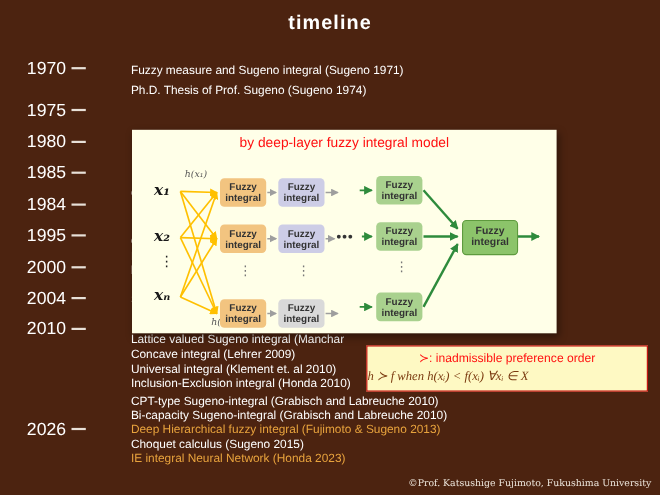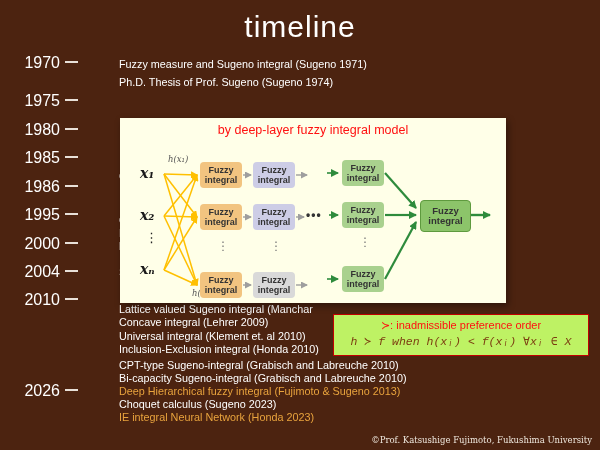--- a/index.html
+++ b/index.html
@@ -3,21 +3,21 @@
 <meta charset="utf-8">
 <style>
   html,body { margin:0; padding:0; background:#222; }
   .stage {
     position:relative; width:600px; height:450px; overflow:hidden;
     background:#4C2310;
     font-family:"Liberation Sans", sans-serif;
   }
   .title {
     position:absolute; top:10px; left:0; width:100%;
-    text-align:center; color:#ffffff; font-size:30px; font-weight:400;
+    text-align:center; color:#ffffff; font-size:18px; font-weight:700;
     letter-spacing:1px;
   }
   .year {
     position:absolute; left:0; width:60px; text-align:right;
     color:#ffffff; font-size:16px;
   }
   .tick {
     position:absolute; left:65px; width:13px; height:2px; background:#E8E0D8;
   }
   .entry {
@@ -53,44 +53,44 @@
   .hlab {
     position:absolute; font-family:"DejaVu Serif", serif; font-style:italic;
     font-size:8.5px; color:#555; white-space:nowrap;
   }
   .vdots { position:absolute; font-size:12px; color:#777; line-height:12px; }
   .vdots.dark { color:#222; font-size:13px; }
   .hdots { position:absolute; font-size:12px; font-weight:bold; color:#333; letter-spacing:1px; }
 
   .note {
     position:absolute; left:333px; top:314px; width:256px; height:42px;
-    background:#bef264; border:1.5px solid #C00000; box-sizing:border-box;
+    background:#fef9c3; border:1.5px solid #C00000; box-sizing:border-box;
   }
   .note-l1 { margin-top:4px; text-align:center; color:#FF1010; font-size:11px; }
   .note-l2 {
-    margin-top:2px; text-align:center; color:#7B3B10; font-size:11.5px;
-    font-family:Liberation Mono, monospace; font-style:italic;
+    margin-top:2px; text-align:left; color:#7B3B10; font-size:11.5px;
+    font-family:Liberation Serif, serif; font-style:italic;
   }
   .copyright {
     position:absolute; right:8px; bottom:5px; color:#EDE6DC; font-size:8.5px;
     font-family:"DejaVu Serif", serif;
   }
 </style>
 </head>
 <body>
 
 <div class="stage">
 
   <div class="title">timeline</div>
 
   <div class="year" style="top:54px">1970</div>
   <div class="year" style="top:92px">1975</div>
   <div class="year" style="top:121px">1980</div>
   <div class="year" style="top:149px">1985</div>
-  <div class="year" style="top:178px">1986</div>
+  <div class="year" style="top:178px">1984</div>
   <div class="year" style="top:206px">1995</div>
   <div class="year" style="top:235px">2000</div>
   <div class="year" style="top:263px">2004</div>
   <div class="year" style="top:291px">2010</div>
   <div class="year" style="top:382px">2026</div>
 
   <div class="tick" style="top:61px"></div>
   <div class="tick" style="top:99px"></div>
   <div class="tick" style="top:128px"></div>
   <div class="tick" style="top:156px"></div>
@@ -108,21 +108,21 @@
   <div class="entry" style="top:227px">Hierar</div>
   <div class="entry" style="top:240px">k-addi</div>
   <div class="entry" style="top:266px">Symme</div>
   <div class="entry" style="top:303px">Lattice valued Sugeno integral (Manchar</div>
   <div class="entry" style="top:316px">Concave integral (Lehrer 2009)</div>
   <div class="entry" style="top:330px">Universal integral (Klement et. al 2010)</div>
   <div class="entry" style="top:343px">Inclusion-Exclusion integral (Honda 2010)</div>
   <div class="entry" style="top:359px">CPT-type Sugeno-integral (Grabisch and Labreuche 2010)</div>
   <div class="entry" style="top:372px">Bi-capacity Sugeno-integral (Grabisch and Labreuche 2010)</div>
   <div class="entry accent" style="top:385px">Deep Hierarchical fuzzy integral (Fujimoto &amp; Sugeno 2013)</div>
-  <div class="entry" style="top:398px">Choquet calculus (Sugeno 2023)</div>
+  <div class="entry" style="top:398px">Choquet calculus (Sugeno 2015)</div>
   <div class="entry accent" style="top:411px">IE integral Neural Network (Honda 2023)</div>
 
   <div class="overlay">
     <div class="oheading">
       <div>by deep-layer fuzzy integral model</div>
     </div>
 
     <svg class="arrows" width="386" height="185" viewBox="0 0 386 185">
       <defs>
         <marker id="ay" markerUnits="userSpaceOnUse" markerWidth="7" markerHeight="7" refX="6" refY="3.5" orient="auto">

